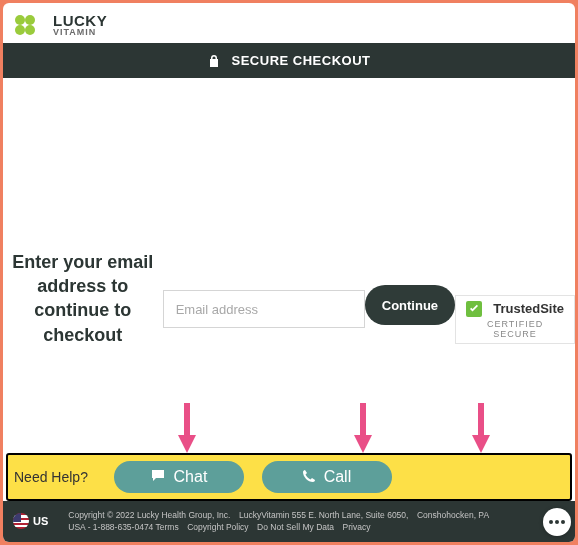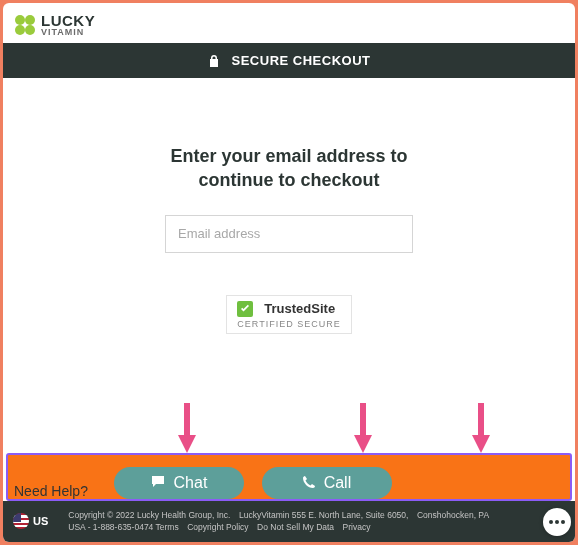--- a/index.html
+++ b/index.html
@@ -19,42 +19,41 @@
     overflow: hidden;
     display: flex;
     flex-direction: column;
   }
   .header {
     display: flex;
     align-items: center;
     padding: 6px 10px 2px 10px;
     height: 40px;
   }
-  .logo-wrap { display: flex; align-items: center; gap: 4px; }
+  .logo-wrap { display: flex; align-items: center; gap: 16px; }
   .logo-icon svg { width: 24px; height: 24px; display: block; }
   .logo-text { font-size: 15px; font-weight: 800; color: #2c3634; line-height: 0.9; letter-spacing: 0.5px; }
   .logo-text .sub { font-size: 9px; font-weight: 700; color: #6b6b6b; display: block; letter-spacing: 1px; }
   .secure-bar {
     background: #2c3634;
     color: #fff;
     font-weight: 700;
     font-size: 13px;
     letter-spacing: 0.5px;
     text-align: center;
     padding: 10px 0;
     display: flex;
     align-items: center;
     justify-content: center;
     gap: 12px;
   }
   .secure-bar .lock { display: inline-flex; }
   .main {
     flex: 1;
     display: flex;
-    flex-direction: column;
     align-items: center;
     padding-top: 66px;
   }
   .heading {
     color: #2c3634;
     font-size: 18px;
     font-weight: 700;
     text-align: center;
     line-height: 1.35;
     max-width: 300px;
@@ -89,29 +88,29 @@
     background: #fff;
   }
   .trusted-top { display: flex; align-items: center; gap: 11px; font-size: 13px; color: #333; font-weight: 600; }
   .trusted-top .check {
     width: 16px; height: 16px; background: #6fbf3f; border-radius: 2px;
     display: inline-flex; align-items: center; justify-content: center;
   }
   .trusted-bottom { font-size: 9px; color: #888; letter-spacing: 1px; margin-top: 2px; }
   .help-section {
     position: relative;
-    border: 2px solid #8b5cf6;
+    border: 2px solid #000000;
     margin: 0 3px;
     height: 48px;
     display: flex;
-    align-items: flex-end;
+    align-items: center;
     padding: 0 6px;
     gap: 18px;
     border-radius: 3px;
-    background: #f97316;
+    background: #fde047;
     margin-top: auto;
   }
   .help-label { font-size: 14px; color: #333; margin-right: 8px; }
   .pill {
     flex: 1;
     height: 32px;
     background: #5d9f9a;
     color: #fff;
     border: none;
     border-radius: 16px;
@@ -201,20 +200,21 @@
         </svg>
     </span>
     <span>SECURE CHECKOUT</span>
   </div>
 
   <div class="main">
     <div class="heading">Enter your email address to continue to checkout</div>
 
     <input class="email-input" type="email" placeholder="Email address" style="">
 
+    <button class="continue-btn">Continue</button>
 
     <div class="trusted">
       <div class="trusted-top">
         <span class="check">
           <svg width="10" height="10" viewBox="0 0 10 10">
               <path fill="#fff" d="M1 5l2.5 2.5L9 2 7.8 0.8 3.5 5 2.2 3.8z"></path>
             </svg>
         </span>
         <span>TrustedSite</span>
       </div>

